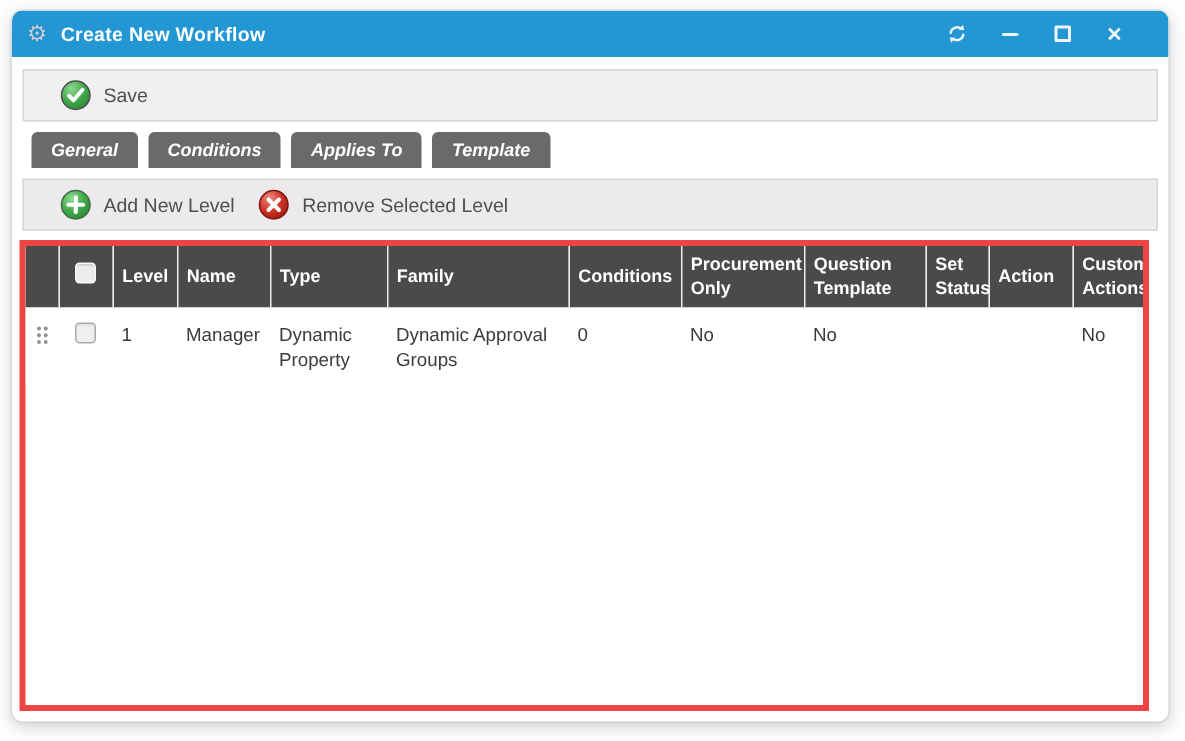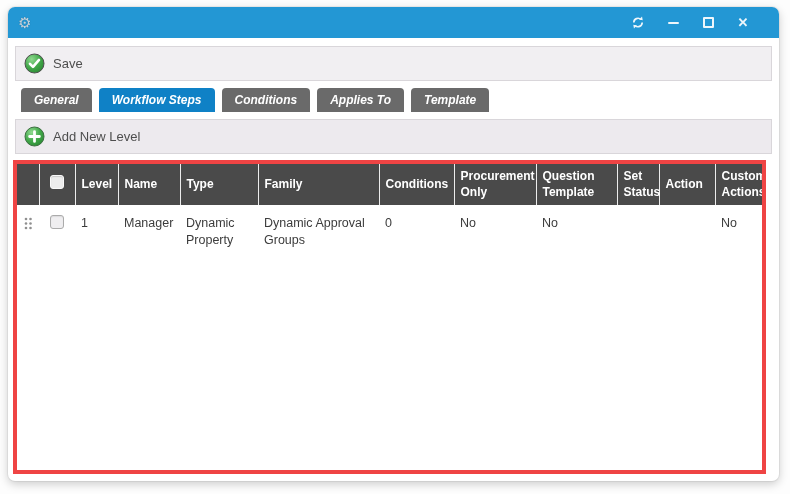--- a/index.html
+++ b/index.html
@@ -25,21 +25,21 @@
   .win-controls { margin-left:auto; display:flex; align-items:center; gap:21px; margin-right:19px; }
   .win-controls .ctrl { display:flex; align-items:center; justify-content:center;
                         width:14px; height:14px; cursor:pointer; }
   .min-glyph { display:block; width:11px; height:2px; background:#eef6fb; border-radius:1px; }
   .max-glyph { display:block; width:11px; height:11px; border:2px solid #eef6fb; border-radius:1px; }
   .close-glyph { color:#eef6fb; font-size:13px; font-weight:bold; line-height:1; }
 
   
   .toolbar {
     background:#f1eff2; border:1px solid #d9d6da;
-    display:flex; align-items:center; padding:0 8px;text-align:center;
+    display:flex; align-items:center; padding:0 24px;text-align:center;
   }
   .save-toolbar  { margin:8px 7px 0 7px; height:35px; }
   .level-toolbar { margin:7px 7px 0 7px; height:35px; background:#edeaee; gap:16px; }
   .tool-btn { display:flex; align-items:center; gap:8px; cursor:pointer;
               color:#4e4e4e; font-size:13px; }
   .tool-btn svg { display:block; }
 
   
   .tabs { display:flex; gap:7px; margin:7px 0 0 13px; height:24px;font-style:italic; }
   .tab {
@@ -76,20 +76,21 @@
   .drag-handle { display:inline-block; cursor:grab; margin-top:2px; }
 </style>
 </head>
 <body>
 
 <div class="page">
   <div class="window">
 
     <div class="titlebar">
       <span class="gear-glyph">⚙</span>
+      <span class="win-title">Create New Workflow</span>
       <div class="win-controls">
         <span class="ctrl">
           <svg width="15" height="15" viewBox="0 0 16 16">
             <path d="M3.2 8a4.8 4.8 0 0 1 8.2-3.4" fill="none" stroke="#eef6fb" stroke-width="1.9"></path>
             <polygon points="12.6,1.2 13.4,5.4 9.3,4.6" fill="#eef6fb"></polygon>
             <path d="M12.8 8a4.8 4.8 0 0 1-8.2 3.4" fill="none" stroke="#eef6fb" stroke-width="1.9"></path>
             <polygon points="3.4,14.8 2.6,10.6 6.7,11.4" fill="#eef6fb"></polygon>
           </svg>
         </span>
         <span class="ctrl">
@@ -116,40 +117,53 @@
           </defs>
           <circle cx="10.5" cy="10.5" r="9.5" fill="url(#gsave)" stroke="#4e4e4e" stroke-width="1"></circle>
           <path d="M6 10.8l3 3.1 6-7" fill="none" stroke="#ffffff" stroke-width="2.6" stroke-linecap="round" stroke-linejoin="round"></path>
         </svg>
         <span>Save</span>
       </div>
     </div>
 
     <div class="tabs">
       <span class="tab">General</span>
-      <span class="tab active">Workflow Steps</span>
       <span class="tab">Conditions</span>
       <span class="tab">Applies To</span>
       <span class="tab">Template</span>
     </div>
 
     <div class="toolbar level-toolbar">
       <div class="tool-btn">
         <svg width="21" height="21" viewBox="0 0 21 21">
           <defs>
             <radialGradient id="gadd" cx="35%" cy="28%" r="80%">
               <stop offset="0%" stop-color="#8fd98f"></stop>
                 <stop offset="55%" stop-color="#43a94b"></stop>
                 <stop offset="100%" stop-color="#2c8a34"></stop>
             </radialGradient>
           </defs>
           <circle cx="10.5" cy="10.5" r="9.5" fill="url(#gadd)" stroke="#3c6e40" stroke-width="1"></circle>
           <path d="M10.5 5.6v9.8M5.6 10.5h9.8" fill="none" stroke="#ffffff" stroke-width="2.8" stroke-linecap="round"></path>
         </svg>
         <span>Add New Level</span>
+      </div>
+      <div class="tool-btn">
+        <svg width="21" height="21" viewBox="0 0 21 21">
+          <defs>
+            <radialGradient id="grem" cx="35%" cy="28%" r="80%">
+              <stop offset="0%" stop-color="#ef8d82"></stop>
+                <stop offset="55%" stop-color="#cc3326"></stop>
+                <stop offset="100%" stop-color="#9e1c12"></stop>
+            </radialGradient>
+          </defs>
+          <circle cx="10.5" cy="10.5" r="9.5" fill="url(#grem)" stroke="#7c150d" stroke-width="1"></circle>
+          <path d="M7 7l7 7M14 7l-7 7" fill="none" stroke="#ffffff" stroke-width="2.6" stroke-linecap="round"></path>
+        </svg>
+        <span>Remove Selected Level</span>
       </div>
     </div>
 
     <div class="grid">
       <table>
         <colgroup>
           <col style="width:22px">
             <col style="width:36px">
             <col style="width:43px">
           <col style="width:62px">

